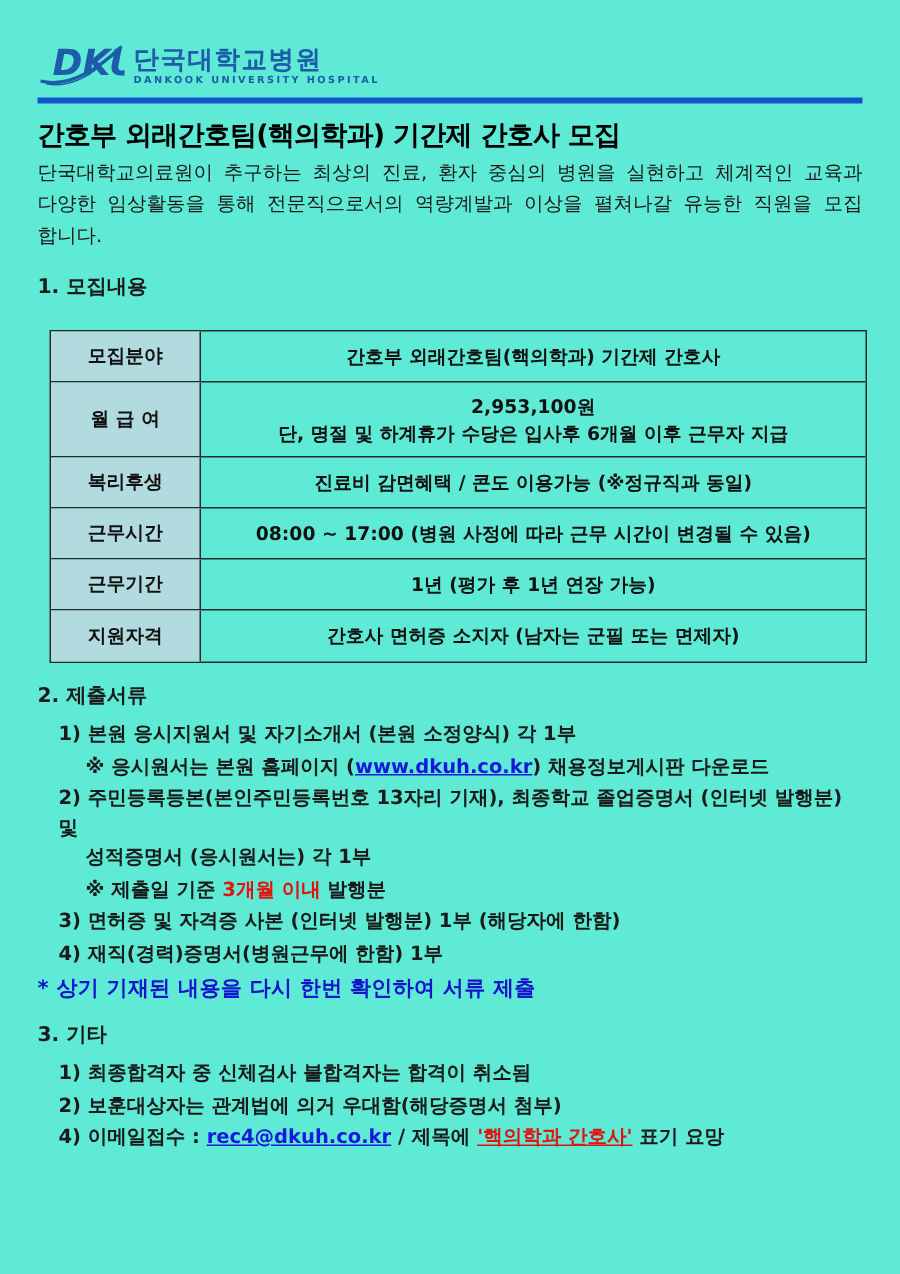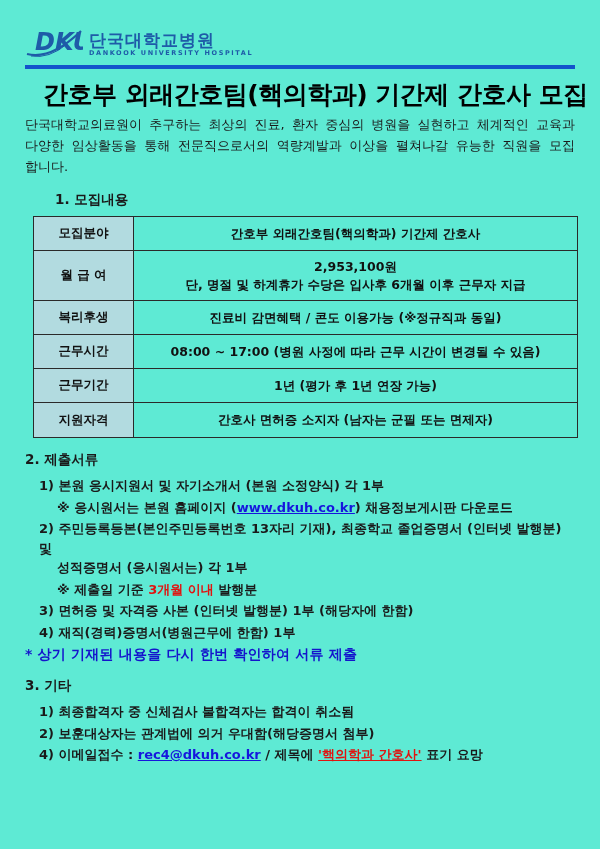--- a/index.html
+++ b/index.html
@@ -20,27 +20,27 @@
     color:#111;overflow:hidden;display:flex;flex-direction:column;
     padding:26px 25px 0 25px;
   }
   
   .logo-row{display:flex;align-items:center;gap:6px;}
   .logo-mark{flex:0 0 auto;}
   .logo-text .ko{font-size:17px;font-weight:800;color:var(--logo-blue);letter-spacing:1px;line-height:18px;}
   .logo-text .en{font-size:6.5px;font-weight:700;color:var(--logo-blue);letter-spacing:1.6px;line-height:8px;}
   .rule{height:4px;background:var(--rule-blue);margin-top:3px;}
   
-  .title{font-size:25px;font-weight:800;color:#000;margin:9px 0 3px 18px;letter-spacing:-0.5px;white-space:nowrap;}
+  .title{font-size:18px;font-weight:800;color:#000;margin:9px 0 3px 0;letter-spacing:-0.5px;white-space:nowrap;}
   .intro{font-size:13px;font-weight:400;line-height:21px;text-align:justify;word-spacing:3px;color:#1a1a1a;}
   
   .sec-h{font-size:13.5px;font-weight:800;color:#1a1a1a;}
-  .sec1-h{margin-top:14px;margin-left:30px;}
+  .sec1-h{margin-top:14px;}
   
-  .tbl{margin:7px 0 0 8px;width:545px;border:1px solid var(--border);}
+  .tbl{margin:20px 0 0 8px;width:545px;border:1px solid var(--border);}
   .trow{display:flex;border-bottom:1px solid var(--border);min-height:34px;}
   .trow:last-child{border-bottom:none;}
   .trow.tall{min-height:50px;}
   .tlabel{width:100px;background:var(--th-bg);border-right:1px solid var(--border);
     display:flex;align-items:center;justify-content:center;
     font-size:12.5px;font-weight:700;color:#111;text-align:center;}
   .tvalue{flex:1;display:flex;flex-direction:column;align-items:center;justify-content:center;
     font-size:12.5px;font-weight:700;color:#111;text-align:center;line-height:18px;padding:3px 16px;}
   
   .list{margin-top:5px;font-size:13px;font-weight:700;color:#1a1a1a;}

